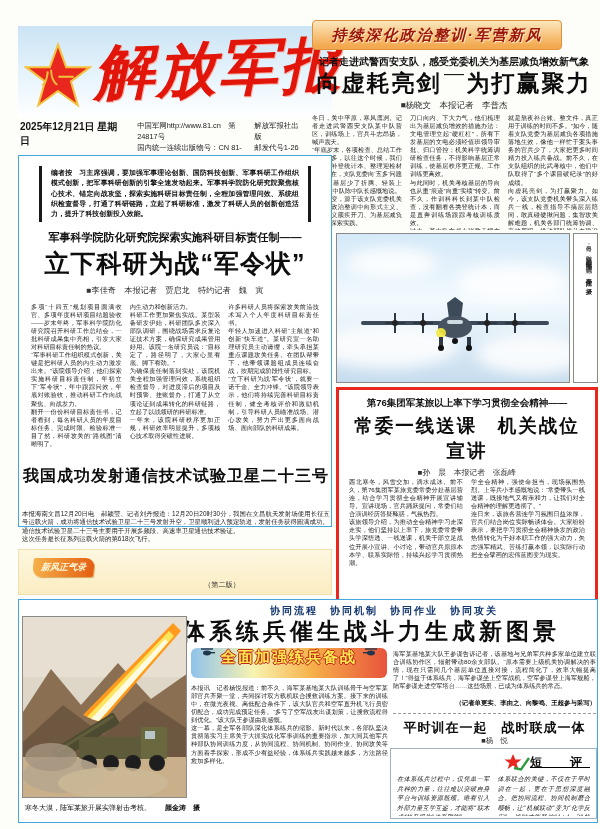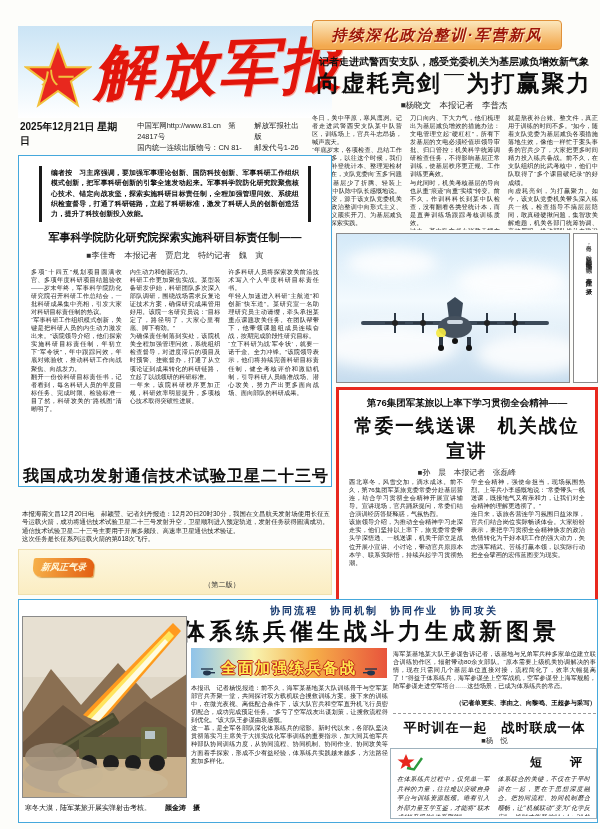--- a/index.html
+++ b/index.html
@@ -32,21 +32,21 @@
     text-align:center;padding:4px 0;}
   .yellow-band{background:linear-gradient(180deg,#fdf7e0,#fbedc2);border:1px solid #f0e0ae;box-sizing:border-box;}
   .ribbon{background:linear-gradient(90deg,#f6b049,#e35f12);color:#fff7d9;font-style:italic;font-weight:bold;
     font-size:9px;padding:3px 8px;border-radius:2px 9px 2px 9px;transform:skewX(-6deg);display:inline-block;
     box-shadow:1px 1px 1px #d7a75a;}
   .loushi-h{font-family:"DejaVu Serif","Liberation Serif",serif;font-weight:bold;font-size:17px;letter-spacing:7px;color:#1f1f1f;}
   .photo-frame{border:1px solid #8a8a8a;box-sizing:border-box;overflow:hidden;background:#dfeefa;}
   .vcap{border:1px solid #8a8a8a;box-sizing:border-box;writing-mode:vertical-rl;font-size:6.4px;letter-spacing:1px;
     line-height:1.5;color:#222;padding:6px 3px;background:#fff;}
   .banner-train{background:linear-gradient(90deg,#8fc3ea 0%,#f8f3b0 32%,#f6b049 62%,#e8543c 100%);
-    border-radius:0;display:flex;align-items:flex-end;justify-content:center;gap:5px;
+    border-radius:6px;display:flex;align-items:flex-start;justify-content:center;gap:5px;
     color:#ffe94f;font-weight:bold;font-size:15px;letter-spacing:2px;
     text-shadow:1px 0 #c0251b,-1px 0 #c0251b,0 1px #c0251b,0 -1px #c0251b;}
   .dashed{border-top:1px dashed #9a9a9a;height:0;}
   .review-box{border:1px solid #9fb2bd;box-sizing:border-box;background:#fff;padding:4px 6px;}
   .review-title{font-family:"DejaVu Serif","Liberation Serif",serif;font-weight:bold;font-size:12px;letter-spacing:8px;color:#111;}
   .review-text{font-family:"DejaVu Serif","Liberation Serif",serif;font-style:italic;font-size:6.2px;line-height:1.55;
     text-align:justify;color:#222;white-space:pre-line;overflow:hidden;}
   .cap-row{display:flex;align-items:baseline;font-size:7px;color:#111;}
   .cap-credit{font-weight:bold;margin-left:14px;white-space:nowrap;}
   .cloud{position:absolute;background:#ffffff;border-radius:50%;filter:blur(7px);opacity:.85;}
@@ -92,23 +92,24 @@
     <div style="width:112px;">
       <div class="dl-small"><span>中国军网http://www.81.cn</span>　<span>第24817号</span></div>
       <div class="dl-small">国内统一连续出版物号：CN 81-0001/(J)</div>
     </div>
     <div style="width:52px;">
       <div class="dl-small">解放军报社出版</div>
       <div class="dl-small">邮发代号1-26</div>
     </div>
   </div>
 
-  <div class="abs blue-box" style="left:18px;top:155px;width:314px;height:332px;padding:8px 12px 16px;">
+  <div class="abs blue-box" style="left:18px;top:155px;width:314px;height:372px;padding:8px 12px 16px;">
     <div class="note" style="margin:2px 8px 0;">编者按　习主席强调，要加强军事理论创新、国防科技创新、军事科研工作组织模式创新，把军事科研创新的引擎全速发动起来。军事科学院防化研究院聚焦核心技术、锚定向战攻坚，探索实施科研目标责任制，全程加强管理问效、系统组织检查督导，打通了科研链路，立起了科研标准，激发了科研人员的创新创造活力，提升了科技创新投入效能。</div>
     <div class="kicker center" style="margin-top:8px;font-size:11px;">军事科学院防化研究院探索实施科研目标责任制——</div>
+    <div class="headline-xl center" style="margin-top:2px;font-size:25px;letter-spacing:1px;">立下科研为战“军令状”</div>
     <div class="byline center" style="margin-top:5px;font-size:8.2px;">■李佳奇　本报记者　贾启龙　特约记者　魏　寅</div>
     <div class="cols" style="margin-top:7px;height:198px;">
       <div class="bodytext" style="height:198px;">多项“十四五”规划项目圆满收官、多项年度科研项目结题验收——岁末年终，军事科学院防化研究院召开科研工作总结会，一批科研成果集中亮相，引发大家对科研目标责任制的热议。
 “军事科研工作组织模式创新，关键是把科研人员的内生动力激发出来。”该院领导介绍，他们探索实施科研目标责任制，年初立下“军令状”，年中跟踪问效，年底对账验收，推动科研工作向战聚焦、向战发力。
 翻开一份份科研目标责任书，记者看到，每名科研人员的年度目标任务、完成时限、检验标准一目了然，科研攻关的“路线图”清晰明了。</div>
       <div class="bodytext" style="height:198px;">内生动力和创新活力。
 科研工作更加聚焦实战。某型装备研发伊始，科研团队多次深入部队调研，围绕战场需求反复论证技术方案，确保研究成果管用好用。该院一名研究员说：“目标定了，路径明了，大家心里有底、脚下有劲。”
 为确保责任制落到实处，该院机关全程加强管理问效，系统组织检查督导，对进度滞后的项目及时预警、挂账督办，打通了从立项论证到成果转化的科研链路，立起了以战领研的科研标准。
 一年来，该院科研秩序更加正规，科研效率明显提升，多项核心技术取得突破性进展。</div>
       <div class="bodytext" style="height:198px;">许多科研人员将探索攻关前沿技术写入个人年度科研目标责任书。
@@ -224,21 +225,21 @@
     <div class="abs bodytext" style="left:172px;top:84px;width:197px;height:112px;">本报讯　记者杨悦报道：前不久，海军某基地某大队训练骨干与空军某部官兵齐聚一堂，共同探讨双方载机联合搜救训练方案。接下来的训练中，在微光夜视、高低配合条件下，该大队官兵和空军直升机飞行员密切配合，成功完成预定任务。“多亏了空军战友出谋划策，让搜救流程得到优化。”该大队王参谋由衷感慨。
 这一幕，是全军各部队深化体系练兵的缩影。新时代以来，各部队坚决贯彻落实习主席关于大抓实战化军事训练的重要指示，加大同其他军兵种部队协同训练力度，从协同流程、协同机制、协同作业、协同攻关等方面着手探索，形成不少有益经验，体系练兵实践越来越多，方法路径愈加多样化。</div>
     <div class="abs bodytext" style="left:374px;top:50px;width:203px;height:47px;">海军某基地某大队王参谋告诉记者，该基地与兄弟军兵种多家单位建立联合训练协作区，辐射带动80余支部队。“原本需要上级机关协调解决的事情，现在只需同几个基层单位直接对接，流程简化了，效率大幅提高了！”得益于体系练兵，海军参谋坐上空军战机，空军参谋登上海军舰船，陆军参谋走进空军塔台……这些场景，已成为体系练兵的常态。</div>
     <div class="abs" style="left:374px;top:99px;width:203px;font-size:6.4px;font-weight:bold;text-align:right;color:#111;">（记者单更实、李由之、向黎鸣、王超参与采写）</div>
     <div class="abs dashed" style="left:374px;top:113px;width:203px;"></div>
 
     <div class="abs headline-xl center" style="left:374px;top:119px;width:203px;font-size:13px;letter-spacing:1px;">平时训在一起　战时联成一体</div>
     <div class="abs byline center" style="left:374px;top:136px;width:203px;font-size:7.4px;">■杨　悦</div>
 
     <div class="abs review-box" style="left:371px;top:148px;width:207px;height:71px;">
-      <div style="display:flex;align-items:center;justify-content:space-between;">
+      <div style="display:flex;align-items:center;justify-content:flex-end;text-decoration:underline;">
         <svg width="26" height="18" viewBox="0 0 26 18">
           <polygon points="9,1 11.3,6.6 17.5,6.6 12.5,10.2 14.4,16 9,12.4 3.6,16 5.5,10.2 0.5,6.6 6.7,6.6" fill="#e8281e"></polygon>
           <polyline points="10,15 17,16.5 25,5" fill="none" stroke="#2d9a3f" stroke-width="2.4"></polyline>
         </svg>
         <span class="review-title">短　评</span>
       </div>
       <div style="display:flex;gap:8px;margin-top:3px;">
         <div class="review-text" style="flex:1;height:42px;">在体系练兵过程中，仅凭单一军兵种的力量，往往难以突破自身平台与训练资源瓶颈。唯有引入外部力量互学互鉴，才能将“联木成林”升级为“体系聚能”。</div>
         <div class="review-text" style="flex:1;height:42px;">体系联合的关键，不仅在于平时训在一起，更在于思想深度融合。把协同流程、协同机制磨合顺畅，让“机械联动”变为“化学反应”，战时才能释放“1+1＞2”的体系作战效能。</div>
       </div>

